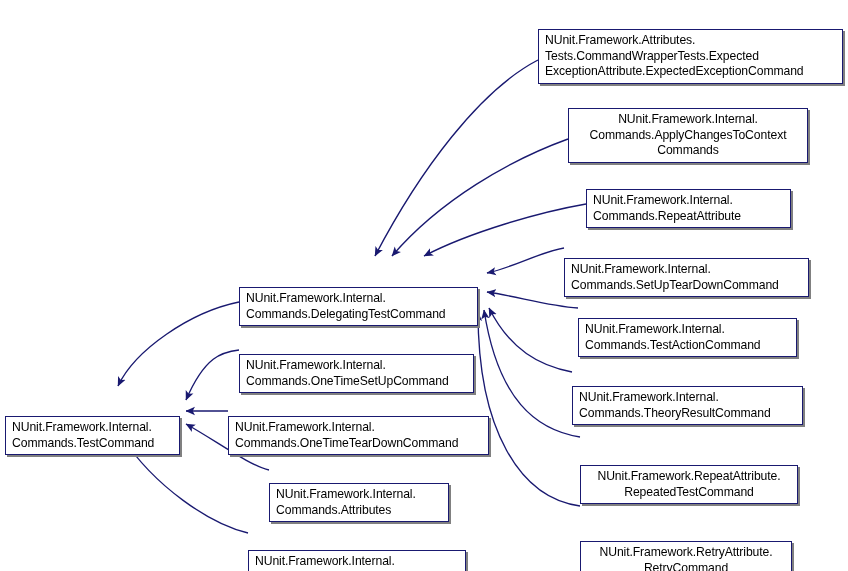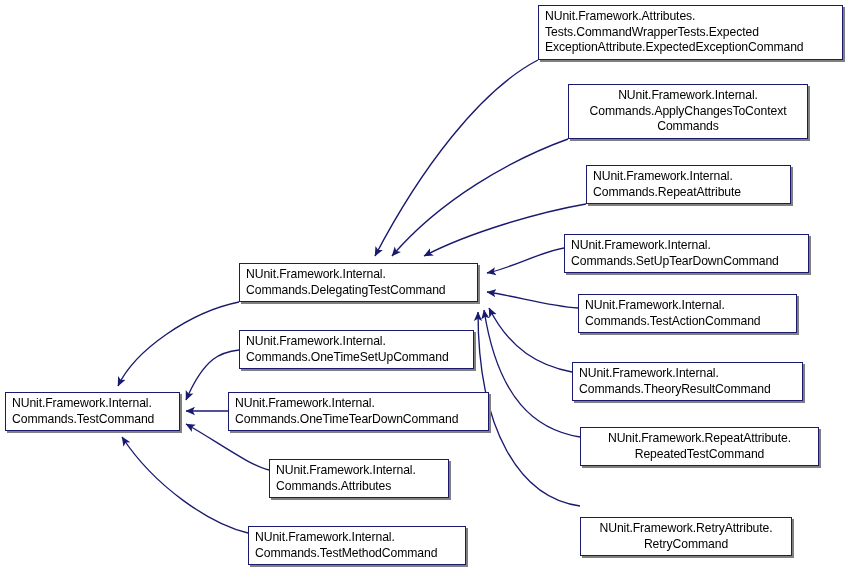--- a/index.html
+++ b/index.html
@@ -32,20 +32,21 @@
     display: flex;
     flex-direction: column;
     justify-content: center;
     padding: 2px 6px;
     font-size: 12.2px;
     line-height: 15.5px;
     color: #000000;
     letter-spacing: -0.1px;
     white-space: pre;
     z-index: 5;
+    margin-top: 24px;
   }
   .node.align-left  { text-align: left;   align-items: flex-start; }
   .node.align-center{ text-align: center; align-items: center; }
   .node .ln { display: block; }
 </style>
 </head>
 <body>
 
 <div id="canvas">
 
@@ -103,17 +104,17 @@
   <div class="node align-center" style="left:568px;top:84px;  width:240px; height:55px;"><span class="ln">NUnit.Framework.Internal.</span><span class="ln">Commands.ApplyChangesToContext</span><span class="ln">Commands</span></div>
 
   <div class="node align-left" style="left:586px;top:165px; width:205px; height:39px;"><span class="ln">NUnit.Framework.Internal.</span><span class="ln">Commands.RepeatAttribute</span></div>
 
   <div class="node align-left" style="left:564px;top:234px; width:245px; height:39px;"><span class="ln">NUnit.Framework.Internal.</span><span class="ln">Commands.SetUpTearDownCommand</span></div>
 
   <div class="node align-left" style="left:578px;top:294px; width:219px; height:39px;"><span class="ln">NUnit.Framework.Internal.</span><span class="ln">Commands.TestActionCommand</span></div>
 
   <div class="node align-left" style="left:572px;top:362px; width:231px; height:39px;"><span class="ln">NUnit.Framework.Internal.</span><span class="ln">Commands.TheoryResultCommand</span></div>
 
-  <div class="node align-center" style="left:580px;top:427px; width:239px; height:39px;"><span class="ln">NUnit.Framework.RepeatAttribute.</span><span class="ln">RepeatedTestCommand</span></div>
+  <div class="node align-center" style="left:580px;top:441px; width:218px; height:39px;"><span class="ln">NUnit.Framework.RepeatAttribute.</span><span class="ln">RepeatedTestCommand</span></div>
 
   <div class="node align-center" style="left:580px;top:517px; width:212px; height:39px;"><span class="ln">NUnit.Framework.RetryAttribute.</span><span class="ln">RetryCommand</span></div>
 
 </div>
 
 </body></html>

